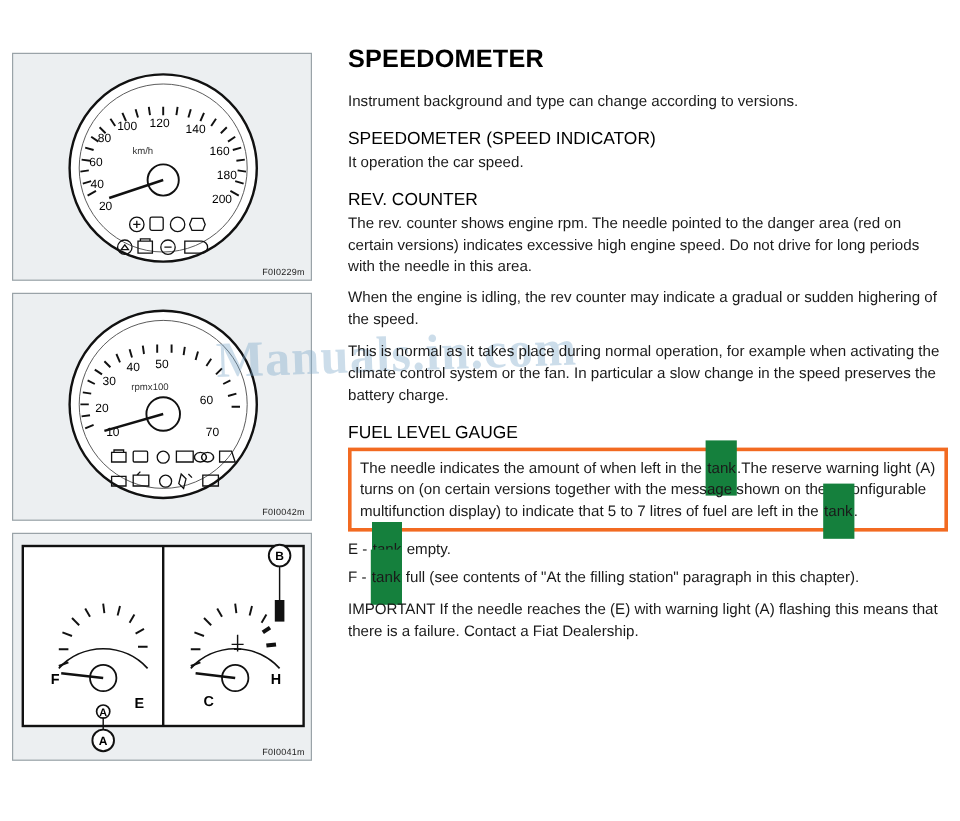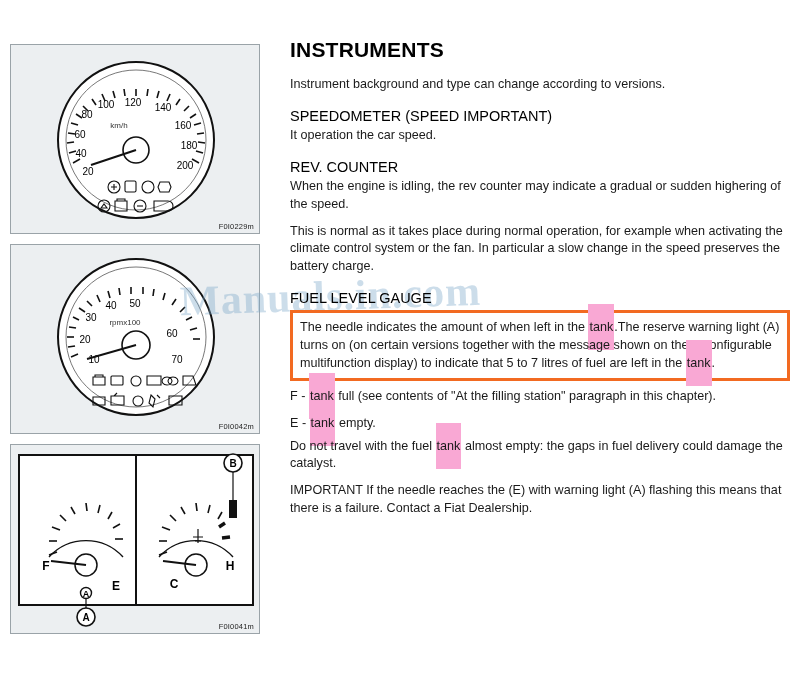--- a/index.html
+++ b/index.html
@@ -76,21 +76,21 @@
     color: #000;
   }
   p.body {
     font-size: 12.6px;
     line-height: 1.42;
     margin: 0 0 9px 0;
     color: #1a1a1a;
   }
   p.tight { margin-bottom: 5px; }
   .hl {
-    background: #f9a8d4;
+    background: #15803d;
     padding: 16px 1px;
   }
 
   
   .redbox {
     border: 3px solid #f26a21;
     padding: 6px 7px 5px 7px;
     margin: 4px 0 7px 0;
     box-sizing: border-box;
   }
@@ -295,38 +295,38 @@
         </svg>
       </div>
       <span class="fig-id">F0I0041m</span>
     </div>
   </div>
 
   <div class="watermark">Manuals.in.com</div>
 
   <div class="content">
 
-    <h1 class="section-title">INSTRUMENTS</h1>
+    <h1 class="section-title">SPEEDOMETER</h1>
 
     <p class="body">Instrument background and type can change according to versions.</p>
 
-    <h2 class="sub-title">SPEEDOMETER (SPEED IMPORTANT)</h2>
+    <h2 class="sub-title">SPEEDOMETER (SPEED INDICATOR)</h2>
     <p class="body">It operation the car speed.</p>
 
     <h2 class="sub-title">REV. COUNTER</h2>
+    <p class="body">The rev. counter shows engine rpm. The needle pointed to the danger area (red on certain versions) indicates excessive high engine speed. Do not drive for long periods with the needle in this area.</p>
     <p class="body">When the engine is idling, the rev counter may indicate a gradual or sudden highering of the speed.</p>
     <p class="body">This is normal as it takes place during normal operation, for example when activating the climate control system or the fan. In particular a slow change in the speed preserves the battery charge.</p>
 
     <h2 class="sub-title">FUEL LEVEL GAUGE</h2>
 
     <div class="redbox">
       <p class="body"><span>The needle indicates the amount of when left in the </span><span class="hl">tank</span><span>.The reserve warning light (A) turns on (on certain versions together with the message shown on the reconfigurable multifunction display) to indicate that 5 to 7 litres of fuel are left in the </span><span class="hl">tank</span><span>.</span></p>
     </div>
 
+    <p class="body tight"><span>E - </span><span class="hl">tank</span><span> empty.</span></p>
+
     <p class="body"><span>F - </span><span class="hl">tank</span><span> full (see contents of "At the filling station" paragraph in this chapter).</span></p>
 
-    <p class="body tight"><span>E - </span><span class="hl">tank</span><span> empty.</span></p>
-
-    <p class="body"><span>Do not travel with the fuel </span><span class="hl">tank</span><span> almost empty: the gaps in fuel delivery could damage the catalyst.</span></p>
 
     <p class="body">IMPORTANT If the needle reaches the (E) with warning light (A) flashing this means that there is a failure. Contact a Fiat Dealership.</p>
   </div>
 </div>
 
 </body></html>

